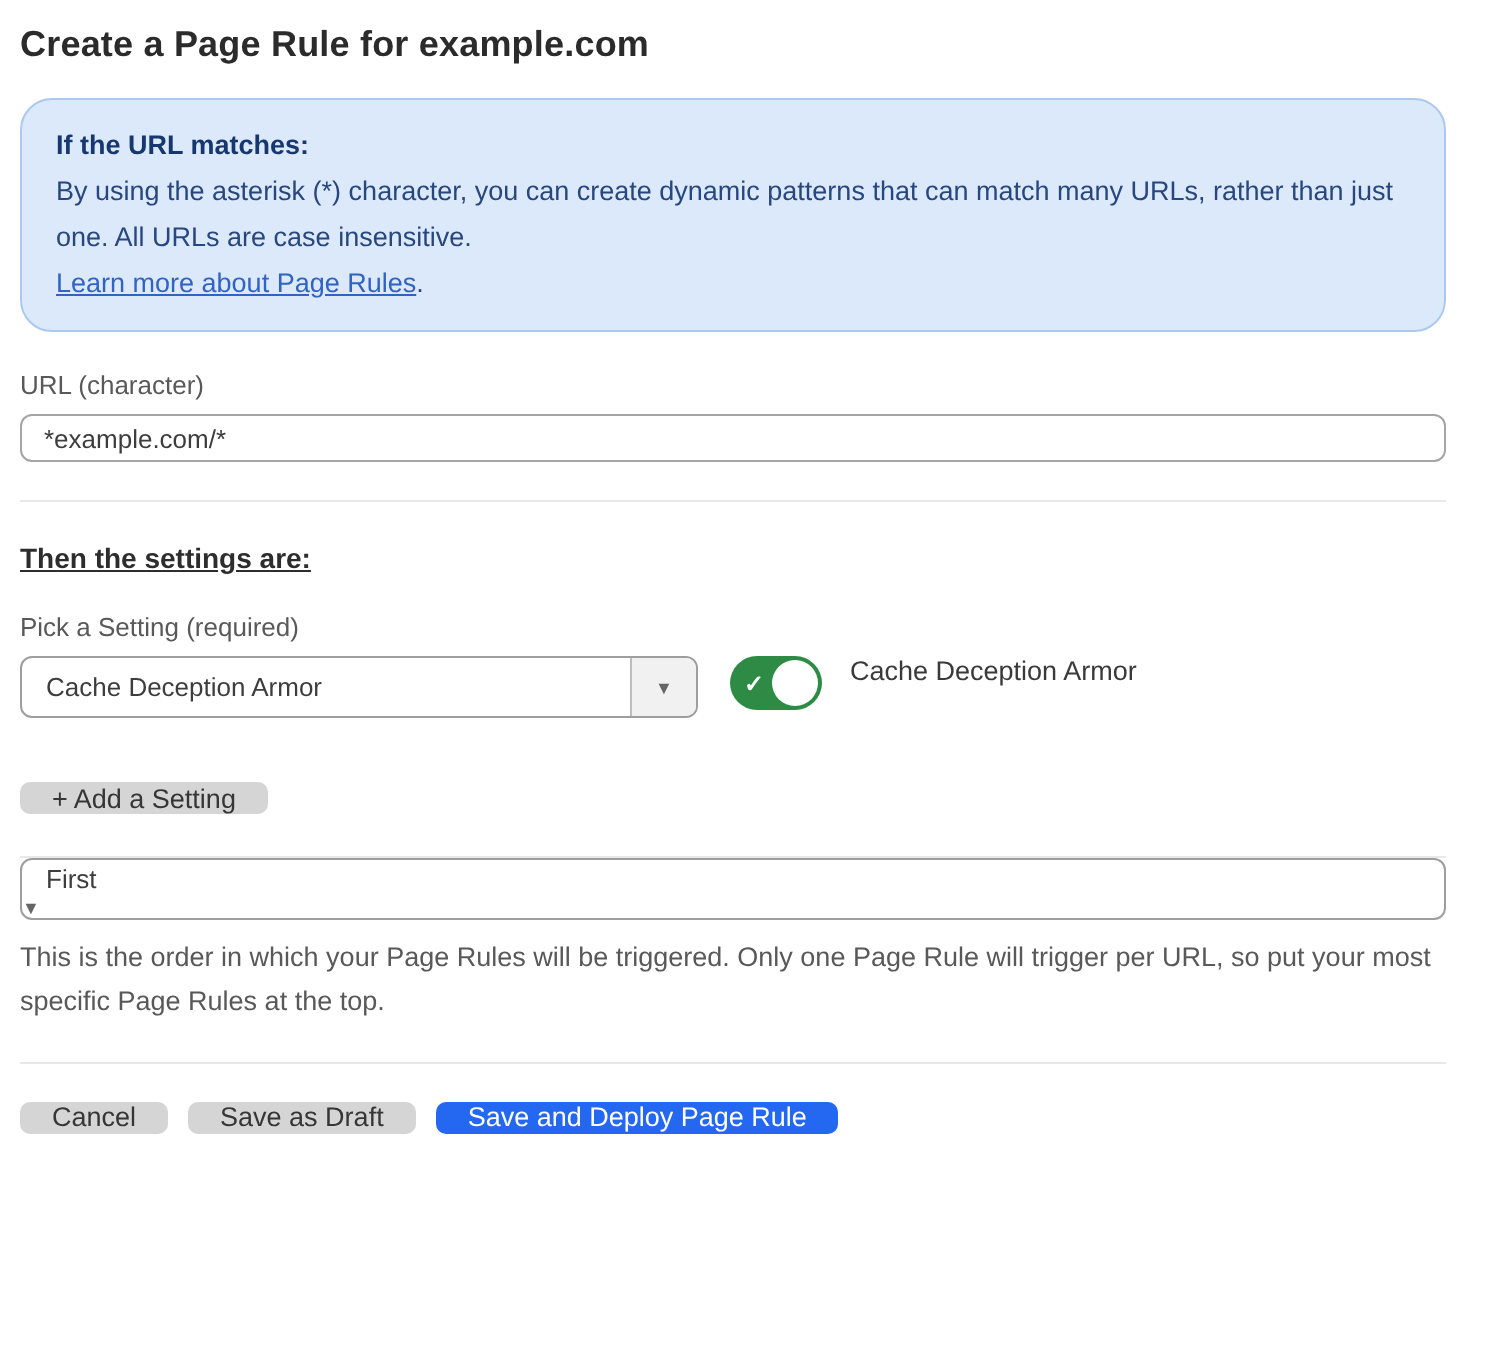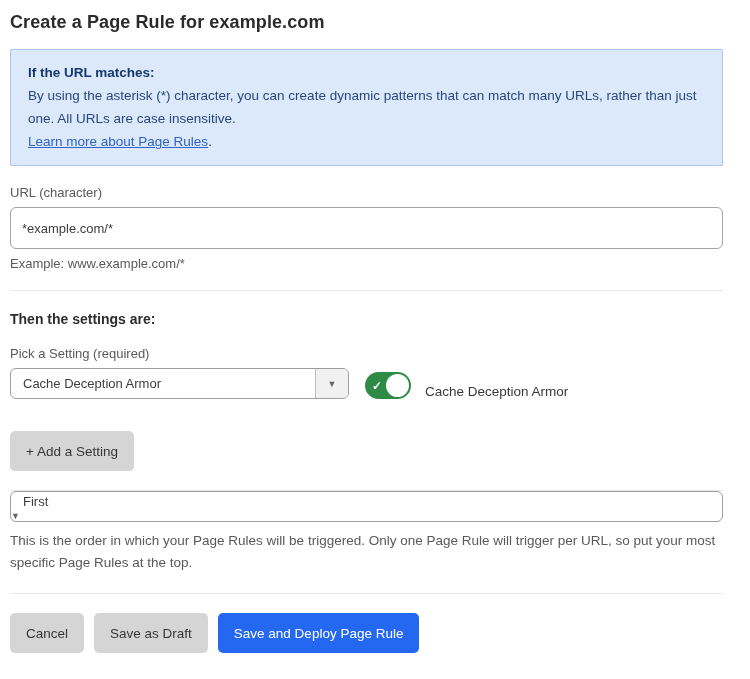--- a/index.html
+++ b/index.html
@@ -14,21 +14,21 @@
     font-size: 18px;
     font-weight: 700;
     color: #2b2b2b;
     margin: 0 0 16px 0;
     letter-spacing: 0.1px;
   }
 
   .info-box {
     background: #dce9fa;
     border: 1px solid #abc9ee;
-    border-radius: 1px;
+    border-radius: 16px;
     padding: 11px 17px 12px 17px;
     font-size: 13.5px;
     line-height: 23px;
     color: #27477f;
     box-sizing: border-box;
   }
   .info-heading { font-weight: 700; color: #17386f; }
   .info-link {
     color: #2f63c5;
     text-decoration: underline;
@@ -39,21 +39,21 @@
   .field-label {
     display: block;
     font-size: 13px;
     color: #595959;
     margin: 19px 0 7px 0;
   }
 
   .text-input {
     width: 100%;
     box-sizing: border-box;
-    height: 42px;
+    height: 24px;
     border: 1px solid #a5a5a5;
     border-radius: 6px;
     padding: 0 11px;
     font-size: 13px;
     color: #3d3d3d;
     font-family: "Liberation Sans", sans-serif;
     outline: none;
     background: #fff;
   }
 
@@ -67,23 +67,24 @@
     border: none;
     border-top: 1px solid #e8e8e8;
     margin: 19px 0 0 0;
   }
 
   .section-heading {
     font-size: 14px;
     font-weight: 700;
     color: #2d2d2d;
     margin: 20px 0 0 0;
-  }
-
-  .setting-row { display: flex; align-items: flex-end; }
+    text-decoration: underline;
+  }
+
+  .setting-row { display: flex; align-items: flex-start; }
 
   .select {
     display: flex;
     align-items: stretch;
     border: 1px solid #9e9e9e;
     border-radius: 6px;
     height: 31px;
     box-sizing: border-box;
     background: #fff;
     cursor: pointer;
@@ -148,21 +149,21 @@
     font-weight: 700;
     line-height: 1;
   }
   .toggle-label {
     margin-left: 14px;
     font-size: 13.5px;
     color: #3a3a3a;
   }
 
   .btn {
-    height: 40px;
+    height: 16px;
     border: none;
     border-radius: 5px;
     font-size: 13.5px;
     font-family: "Liberation Sans", sans-serif;
     cursor: pointer;
     padding: 0 16px;
     white-space: nowrap;
   }
   .btn-gray { background: #d5d5d5; color: #363636; }
   .btn-blue { background: #2468f2; color: #ffffff; }
@@ -190,21 +191,20 @@
   <h1 class="page-title">Create a Page Rule for example.com</h1>
 
   <div class="info-box">
     <div class="info-heading">If the URL matches:</div>
     <div class="info-body">By using the asterisk (*) character, you can create dynamic patterns that can match many URLs, rather than just one. All URLs are case insensitive.</div>
     <div><a class="info-link">Learn more about Page Rules</a><span>.</span></div>
   </div>
 
   <label class="field-label">URL (character)</label>
   <input class="text-input" type="text" value="*example.com/*" style="">
-  <div class="helper">Example: www.example.com/*</div>
 
   <hr class="divider">
 
   <h2 class="section-heading">Then the settings are:</h2>
 
   <label class="field-label">Pick a Setting (required)</label>
   <div class="setting-row">
     <div class="select setting-select">
       <span class="select-value">Cache Deception Armor</span>
       <span class="select-arrow-seg">▼</span>

